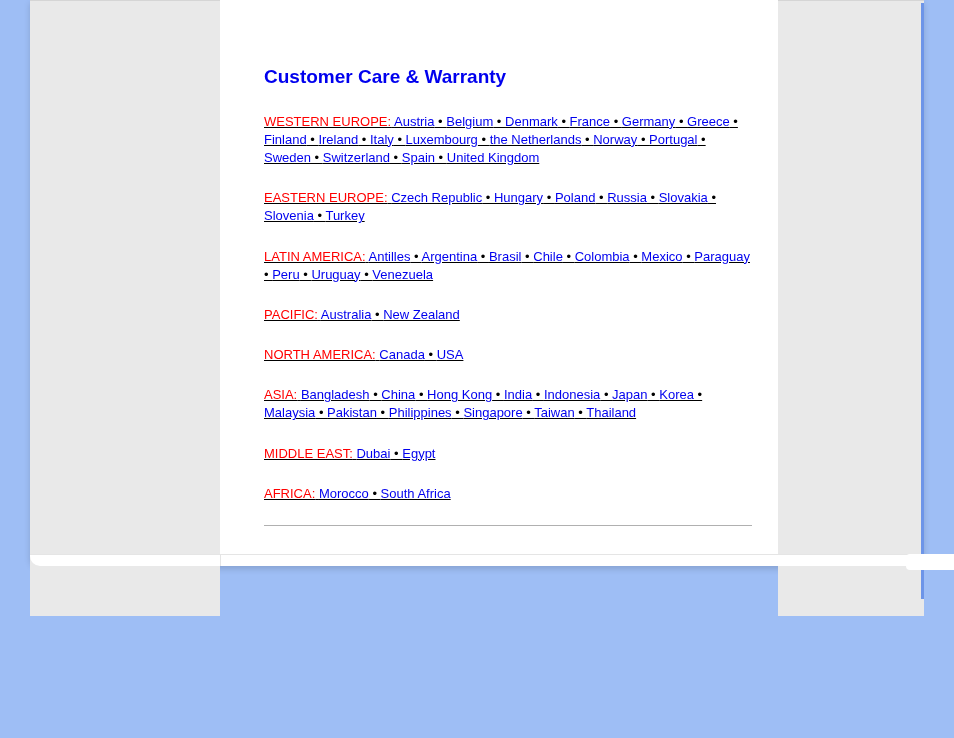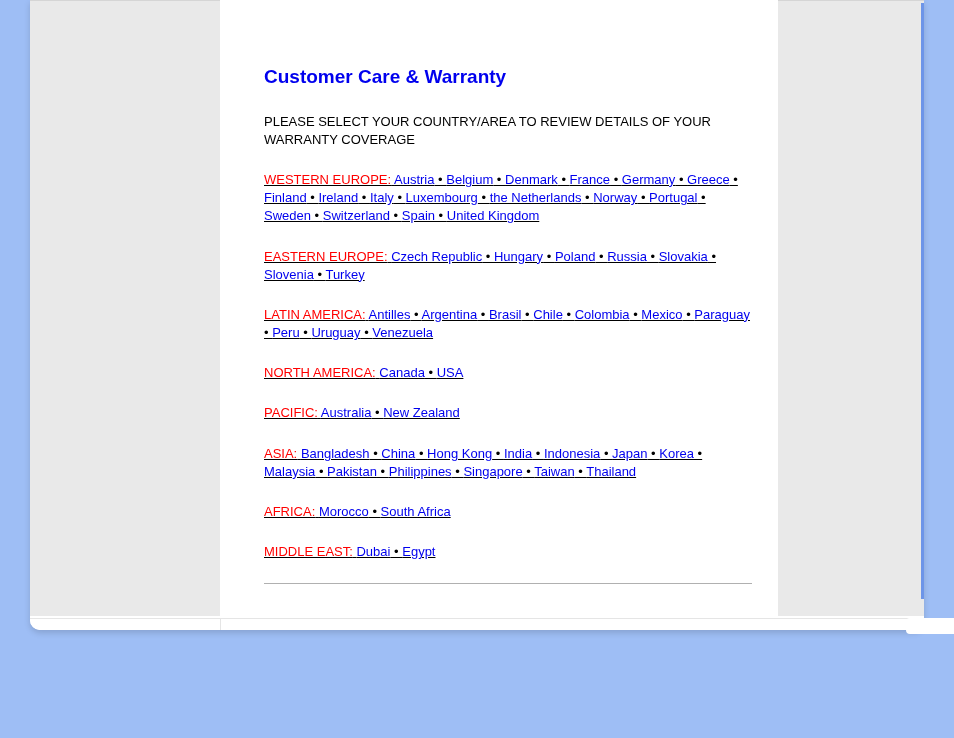--- a/index.html
+++ b/index.html
@@ -10,21 +10,21 @@
     font-family: Arial, Helvetica, sans-serif;
     font-size: 13px;
     color: #000;
     width: 954px;
   }
   .outer {
     padding: 0 30px 70px 30px;
   }
   .page {
     background: #fff;
-    height: 630px;
+    height: 566px;
     position: relative;
     border-bottom-left-radius: 10px;
     border-bottom-right-radius: 10px;
     box-shadow: 0 3px 6px rgba(0,0,0,0.15);
   }
   .left-col {
     position: absolute;
     left: 0; top: 0;
     width: 190px;
     height: 616px;
@@ -119,30 +119,29 @@
 
 <div class="outer">
   <div class="page">
     <div class="left-col"></div>
     <div class="right-col">
       <div class="right-accent"></div>
     </div>
 
     <div class="content">
       <h1 class="title">Customer Care &amp; Warranty</h1>
-      <p class="intro">PLEASE SELECT YOUR COUNTRY/AREA TO REVIEW DETAILS OF YOUR WARRANTY COVERAGE</p>
       <div id="regions">
           <p class="region-block"><span class="region-label">WESTERN EUROPE:</span> <a class="country" href="#">Austria</a><span class="sep"> • </span><a class="country" href="#">Belgium</a><span class="sep"> • </span><a class="country" href="#">Denmark</a><span class="sep"> • </span><a class="country" href="#">France</a><span class="sep"> • </span><a class="country" href="#">Germany</a><span class="sep"> • </span><a class="country" href="#">Greece</a><span class="sep"> • </span><a class="country" href="#">Finland</a><span class="sep"> • </span><a class="country" href="#">Ireland</a><span class="sep"> • </span><a class="country" href="#">Italy</a><span class="sep"> • </span><a class="country" href="#">Luxembourg</a><span class="sep"> • </span><a class="country" href="#">the Netherlands</a><span class="sep"> • </span><a class="country" href="#">Norway</a><span class="sep"> • </span><a class="country" href="#">Portugal</a><span class="sep"> • </span><a class="country" href="#">Sweden</a><span class="sep"> • </span><a class="country" href="#">Switzerland</a><span class="sep"> • </span><a class="country" href="#">Spain</a><span class="sep"> • </span><a class="country" href="#">United Kingdom</a></p>
           <p class="region-block"><span class="region-label">EASTERN EUROPE:</span> <a class="country" href="#">Czech Republic</a><span class="sep"> • </span><a class="country" href="#">Hungary</a><span class="sep"> • </span><a class="country" href="#">Poland</a><span class="sep"> • </span><a class="country" href="#">Russia</a><span class="sep"> • </span><a class="country" href="#">Slovakia</a><span class="sep"> • </span><a class="country" href="#">Slovenia</a><span class="sep"> • </span><a class="country" href="#">Turkey</a></p>
           <p class="region-block"><span class="region-label">LATIN AMERICA:</span> <a class="country" href="#">Antilles</a><span class="sep"> • </span><a class="country" href="#">Argentina</a><span class="sep"> • </span><a class="country" href="#">Brasil</a><span class="sep"> • </span><a class="country" href="#">Chile</a><span class="sep"> • </span><a class="country" href="#">Colombia</a><span class="sep"> • </span><a class="country" href="#">Mexico</a><span class="sep"> • </span><a class="country" href="#">Paraguay</a><span class="sep"> • </span><a class="country" href="#">Peru</a><span class="sep"> • </span><a class="country" href="#">Uruguay</a><span class="sep"> • </span><a class="country" href="#">Venezuela</a></p>
+          <p class="region-block"><span class="region-label">PACIFIC:</span> <a class="country" href="#">Australia</a><span class="sep"> • </span><a class="country" href="#">New Zealand</a></p>
           <p class="region-block"><span class="region-label">NORTH AMERICA:</span> <a class="country" href="#">Canada</a><span class="sep"> • </span><a class="country" href="#">USA</a></p>
-          <p class="region-block"><span class="region-label">PACIFIC:</span> <a class="country" href="#">Australia</a><span class="sep"> • </span><a class="country" href="#">New Zealand</a></p>
           <p class="region-block"><span class="region-label">ASIA:</span> <a class="country" href="#">Bangladesh</a><span class="sep"> • </span><a class="country" href="#">China</a><span class="sep"> • </span><a class="country" href="#">Hong Kong</a><span class="sep"> • </span><a class="country" href="#">India</a><span class="sep"> • </span><a class="country" href="#">Indonesia</a><span class="sep"> • </span><a class="country" href="#">Japan</a><span class="sep"> • </span><a class="country" href="#">Korea</a><span class="sep"> • </span><a class="country" href="#">Malaysia</a><span class="sep"> • </span><a class="country" href="#">Pakistan</a><span class="sep"> • </span><a class="country" href="#">Philippines</a><span class="sep"> • </span><a class="country" href="#">Singapore</a><span class="sep"> • </span><a class="country" href="#">Taiwan</a><span class="sep"> • </span><a class="country" href="#">Thailand</a></p>
+          <p class="region-block"><span class="region-label">MIDDLE EAST:</span> <a class="country" href="#">Dubai</a><span class="sep"> • </span><a class="country" href="#">Egypt</a></p>
           <p class="region-block"><span class="region-label">AFRICA:</span> <a class="country" href="#">Morocco</a><span class="sep"> • </span><a class="country" href="#">South Africa</a></p>
-          <p class="region-block"><span class="region-label">MIDDLE EAST:</span> <a class="country" href="#">Dubai</a><span class="sep"> • </span><a class="country" href="#">Egypt</a></p>
         </div>
       <hr class="rule">
     </div>
 
     <div class="bottom-strip"></div>
     <div class="right-tab"></div>
   </div>
 </div>
 
 </body></html>

